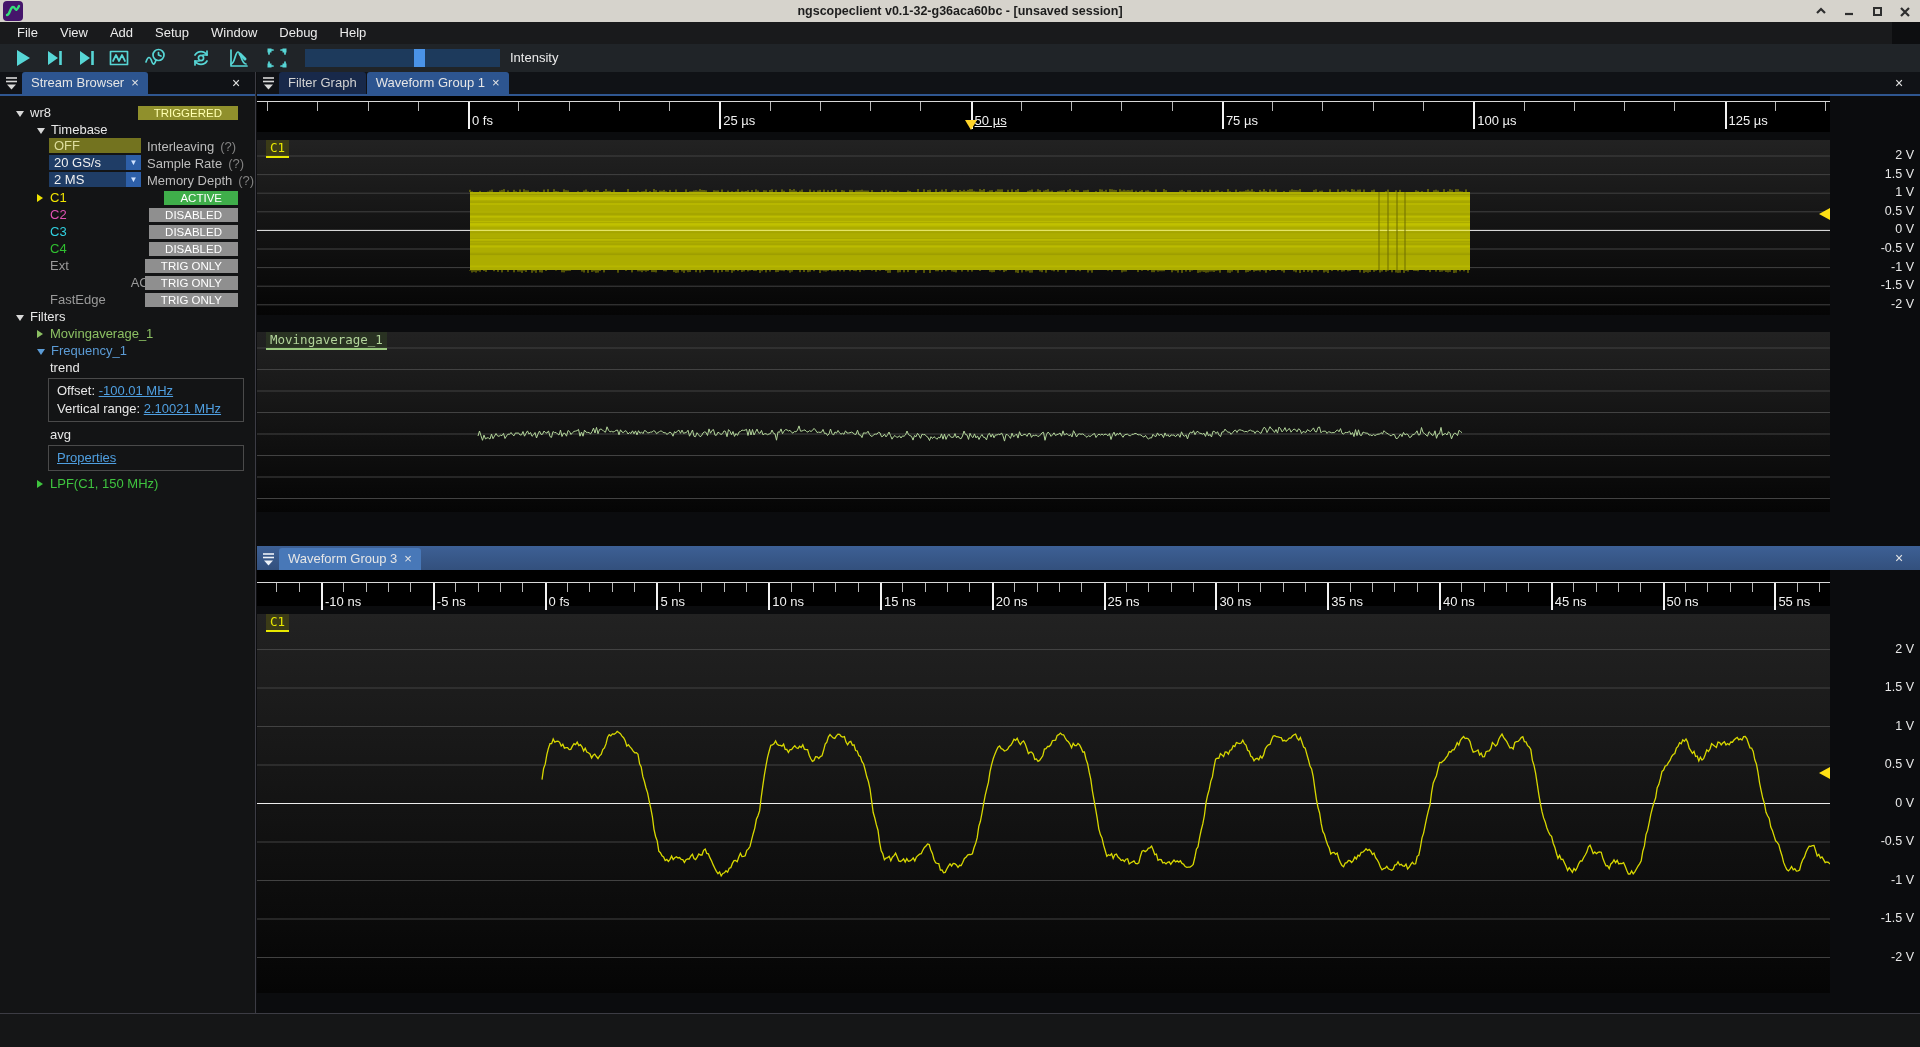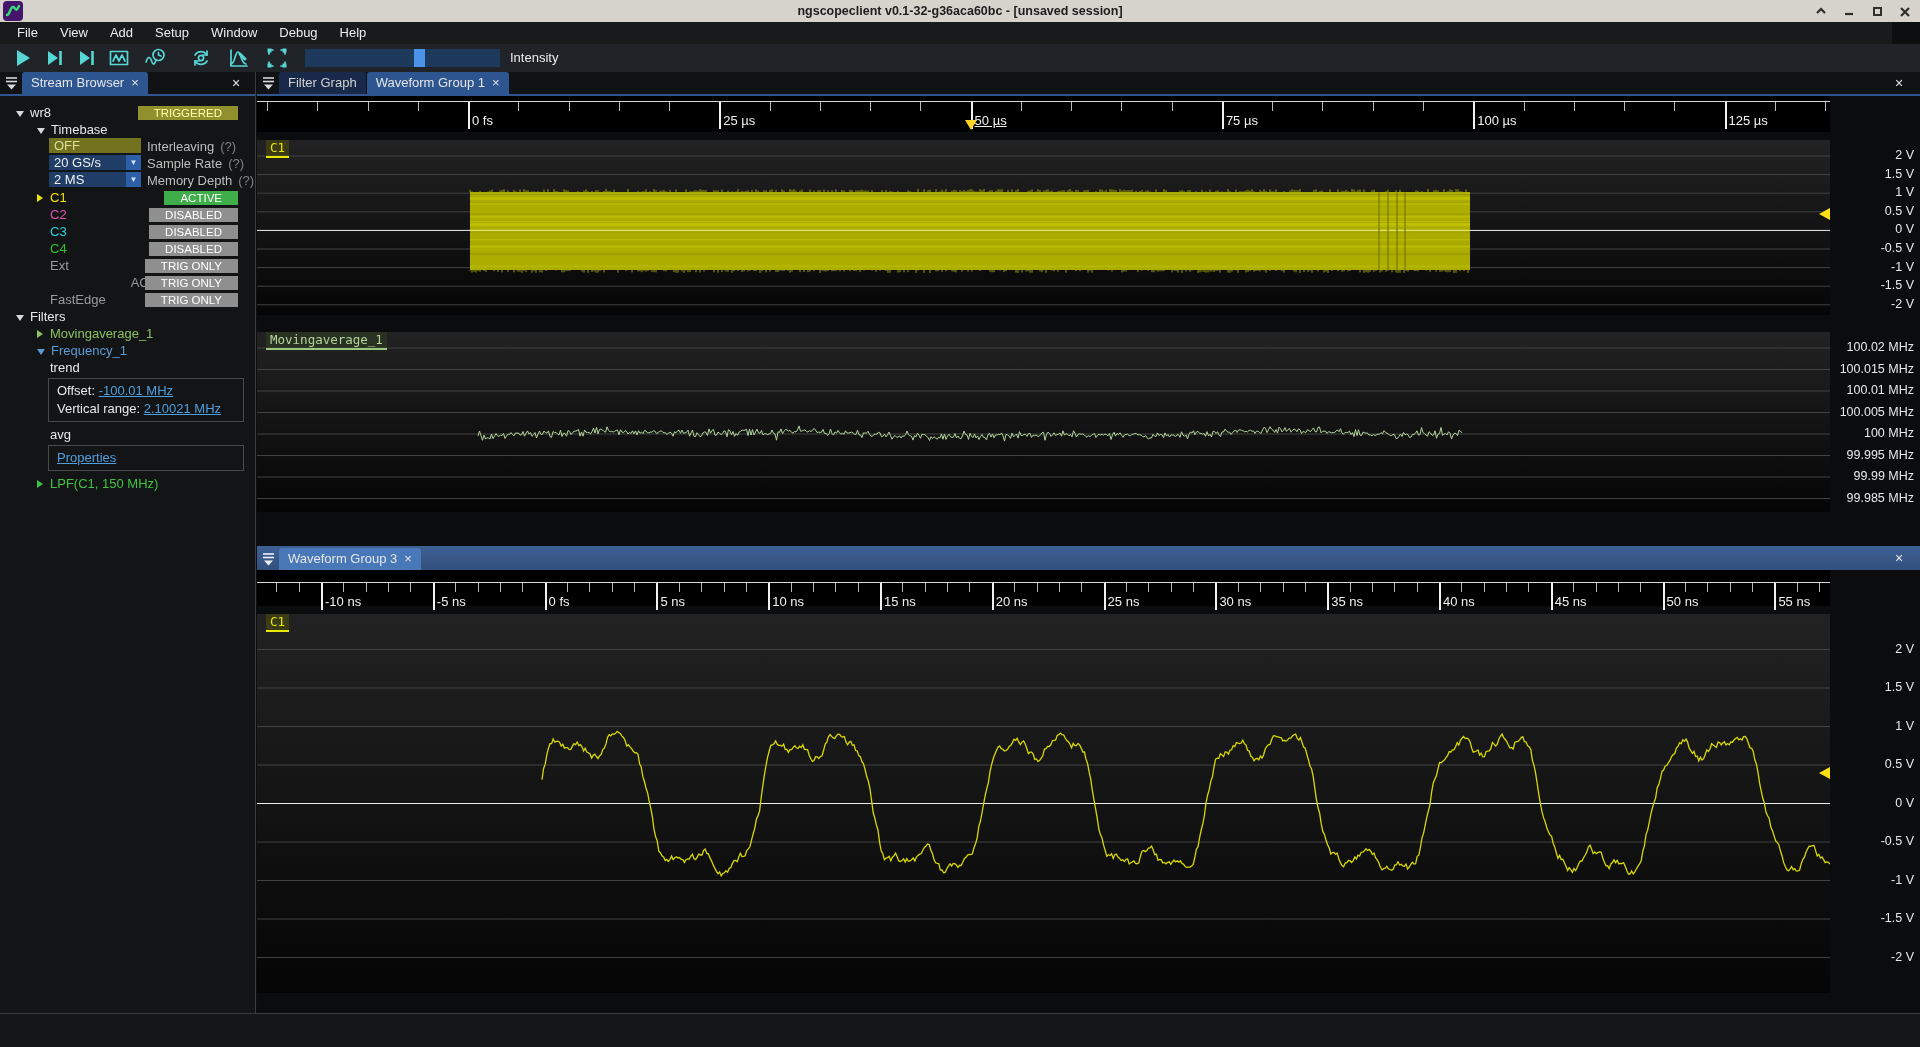--- a/index.html
+++ b/index.html
@@ -382,30 +382,20 @@
             <line x1="0" y1="59" x2="1573" y2="59" stroke="#424242" stroke-width="1"></line>
             <line x1="0" y1="80.5" x2="1573" y2="80.5" stroke="#424242" stroke-width="1"></line>
             <line x1="0" y1="102" x2="1573" y2="102" stroke="#424242" stroke-width="1"></line>
             <line x1="0" y1="123.5" x2="1573" y2="123.5" stroke="#424242" stroke-width="1"></line>
             <line x1="0" y1="145" x2="1573" y2="145" stroke="#424242" stroke-width="1"></line>
             <line x1="0" y1="166.5" x2="1573" y2="166.5" stroke="#424242" stroke-width="1"></line>
             <path d="M221.0 104.0 L222.5 99.0 L224.0 103.8 L225.5 108.3 L227.0 103.1 L228.5 107.0 L230.0 105.8 L231.5 105.9 L233.0 107.1 L234.5 102.0 L236.0 106.7 L237.5 104.1 L239.0 101.5 L240.5 103.9 L242.0 104.3 L243.5 103.2 L245.0 103.6 L246.5 101.4 L248.0 106.5 L249.5 104.0 L251.0 102.1 L252.5 102.4 L254.0 100.5 L255.5 102.6 L257.0 103.8 L258.5 100.9 L260.0 101.2 L261.5 100.9 L263.0 103.0 L264.5 102.9 L266.0 99.5 L267.5 104.2 L269.0 101.2 L270.5 98.9 L272.0 102.2 L273.5 100.5 L275.0 104.3 L276.5 102.9 L278.0 100.5 L279.5 106.0 L281.0 102.0 L282.5 99.0 L284.0 102.4 L285.5 102.3 L287.0 99.0 L288.5 100.7 L290.0 101.1 L291.5 98.9 L293.0 104.6 L294.5 105.4 L296.0 99.5 L297.5 100.6 L299.0 100.4 L300.5 102.0 L302.0 103.0 L303.5 98.0 L305.0 104.5 L306.5 101.2 L308.0 101.3 L309.5 104.2 L311.0 98.5 L312.5 99.5 L314.0 102.5 L315.5 100.7 L317.0 99.4 L318.5 99.1 L320.0 98.7 L321.5 97.4 L323.0 104.2 L324.5 100.0 L326.0 104.2 L327.5 98.1 L329.0 100.2 L330.5 100.4 L332.0 100.5 L333.5 101.9 L335.0 99.7 L336.5 96.1 L338.0 101.0 L339.5 95.4 L341.0 101.7 L342.5 97.5 L344.0 97.0 L345.5 98.0 L347.0 99.5 L348.5 100.2 L350.0 94.8 L351.5 98.2 L353.0 99.9 L354.5 99.3 L356.0 100.0 L357.5 99.5 L359.0 98.4 L360.5 98.0 L362.0 102.8 L363.5 97.8 L365.0 100.1 L366.5 100.6 L368.0 98.7 L369.5 99.3 L371.0 102.0 L372.5 100.5 L374.0 101.5 L375.5 98.8 L377.0 101.8 L378.5 98.9 L380.0 102.9 L381.5 98.7 L383.0 101.3 L384.5 100.0 L386.0 101.6 L387.5 98.5 L389.0 99.1 L390.5 100.9 L392.0 100.8 L393.5 100.1 L395.0 100.1 L396.5 98.8 L398.0 99.2 L399.5 101.7 L401.0 100.5 L402.5 99.6 L404.0 98.8 L405.5 99.8 L407.0 100.8 L408.5 100.7 L410.0 102.6 L411.5 101.0 L413.0 100.1 L414.5 101.2 L416.0 104.2 L417.5 99.7 L419.0 100.8 L420.5 98.9 L422.0 98.2 L423.5 101.3 L425.0 98.1 L426.5 101.3 L428.0 100.8 L429.5 100.4 L431.0 98.2 L432.5 104.2 L434.0 101.0 L435.5 98.0 L437.0 104.3 L438.5 104.7 L440.0 100.7 L441.5 102.7 L443.0 104.7 L444.5 103.8 L446.0 100.9 L447.5 99.9 L449.0 100.3 L450.5 103.5 L452.0 96.9 L453.5 101.2 L455.0 98.4 L456.5 97.6 L458.0 103.2 L459.5 103.2 L461.0 100.1 L462.5 101.2 L464.0 102.5 L465.5 101.7 L467.0 98.9 L468.5 99.4 L470.0 104.7 L471.5 97.6 L473.0 99.3 L474.5 102.7 L476.0 99.5 L477.5 104.4 L479.0 101.5 L480.5 103.4 L482.0 100.0 L483.5 99.5 L485.0 98.1 L486.5 98.4 L488.0 98.2 L489.5 97.3 L491.0 103.5 L492.5 97.2 L494.0 103.0 L495.5 97.5 L497.0 103.0 L498.5 100.1 L500.0 97.1 L501.5 100.8 L503.0 101.3 L504.5 98.4 L506.0 102.9 L507.5 101.8 L509.0 101.7 L510.5 102.7 L512.0 102.0 L513.5 101.6 L515.0 98.0 L516.5 101.3 L518.0 101.9 L519.5 108.2 L521.0 99.8 L522.5 100.4 L524.0 96.9 L525.5 101.7 L527.0 99.2 L528.5 97.6 L530.0 97.9 L531.5 99.0 L533.0 98.3 L534.5 100.3 L536.0 101.2 L537.5 99.4 L539.0 99.9 L540.5 98.0 L542.0 93.9 L543.5 99.2 L545.0 99.0 L546.5 98.3 L548.0 97.9 L549.5 99.6 L551.0 100.1 L552.5 98.6 L554.0 99.5 L555.5 98.4 L557.0 96.4 L558.5 98.0 L560.0 100.5 L561.5 100.1 L563.0 100.4 L564.5 100.2 L566.0 97.4 L567.5 101.5 L569.0 101.1 L570.5 103.5 L572.0 101.9 L573.5 97.0 L575.0 101.5 L576.5 103.1 L578.0 99.9 L579.5 101.1 L581.0 98.4 L582.5 100.9 L584.0 102.2 L585.5 101.2 L587.0 102.3 L588.5 98.8 L590.0 101.0 L591.5 101.0 L593.0 100.7 L594.5 100.1 L596.0 100.9 L597.5 102.2 L599.0 102.4 L600.5 98.2 L602.0 102.8 L603.5 103.0 L605.0 105.6 L606.5 100.8 L608.0 101.1 L609.5 101.1 L611.0 99.2 L612.5 102.4 L614.0 104.2 L615.5 104.2 L617.0 102.4 L618.5 102.1 L620.0 102.1 L621.5 100.2 L623.0 100.9 L624.5 104.7 L626.0 104.2 L627.5 102.2 L629.0 104.9 L630.5 102.9 L632.0 100.0 L633.5 103.5 L635.0 107.2 L636.5 104.7 L638.0 103.5 L639.5 105.2 L641.0 105.2 L642.5 103.8 L644.0 106.0 L645.5 103.9 L647.0 104.3 L648.5 102.9 L650.0 99.0 L651.5 102.6 L653.0 103.6 L654.5 104.3 L656.0 108.1 L657.5 103.5 L659.0 104.8 L660.5 101.3 L662.0 103.3 L663.5 106.3 L665.0 102.2 L666.5 102.7 L668.0 102.5 L669.5 104.5 L671.0 105.3 L672.5 108.5 L674.0 104.7 L675.5 106.5 L677.0 104.7 L678.5 105.8 L680.0 107.3 L681.5 105.2 L683.0 106.0 L684.5 101.9 L686.0 107.2 L687.5 102.1 L689.0 107.4 L690.5 104.1 L692.0 102.2 L693.5 104.8 L695.0 105.4 L696.5 105.2 L698.0 101.6 L699.5 105.9 L701.0 104.0 L702.5 106.2 L704.0 106.8 L705.5 104.0 L707.0 99.0 L708.5 102.6 L710.0 102.9 L711.5 107.4 L713.0 101.3 L714.5 104.4 L716.0 105.6 L717.5 101.9 L719.0 105.9 L720.5 103.9 L722.0 107.5 L723.5 104.5 L725.0 102.5 L726.5 105.3 L728.0 105.4 L729.5 107.9 L731.0 102.6 L732.5 101.3 L734.0 105.1 L735.5 101.9 L737.0 105.8 L738.5 102.9 L740.0 103.0 L741.5 102.2 L743.0 102.8 L744.5 100.9 L746.0 103.9 L747.5 109.1 L749.0 102.5 L750.5 102.7 L752.0 104.2 L753.5 106.4 L755.0 101.2 L756.5 104.7 L758.0 103.6 L759.5 102.0 L761.0 106.1 L762.5 99.7 L764.0 103.5 L765.5 103.5 L767.0 102.4 L768.5 102.4 L770.0 104.4 L771.5 101.5 L773.0 101.4 L774.5 105.4 L776.0 103.2 L777.5 103.7 L779.0 103.0 L780.5 104.1 L782.0 104.4 L783.5 102.8 L785.0 100.8 L786.5 100.3 L788.0 108.3 L789.5 102.5 L791.0 100.1 L792.5 101.5 L794.0 104.4 L795.5 102.9 L797.0 100.8 L798.5 103.5 L800.0 102.6 L801.5 102.1 L803.0 101.0 L804.5 104.2 L806.0 98.8 L807.5 103.2 L809.0 101.6 L810.5 102.2 L812.0 103.8 L813.5 102.5 L815.0 104.9 L816.5 98.7 L818.0 101.3 L819.5 105.0 L821.0 102.4 L822.5 101.8 L824.0 102.3 L825.5 101.9 L827.0 102.7 L828.5 104.2 L830.0 105.3 L831.5 103.6 L833.0 104.6 L834.5 103.5 L836.0 102.3 L837.5 101.5 L839.0 105.5 L840.5 103.3 L842.0 102.1 L843.5 103.1 L845.0 102.0 L846.5 103.2 L848.0 102.1 L849.5 102.5 L851.0 103.8 L852.5 101.6 L854.0 107.5 L855.5 102.8 L857.0 100.1 L858.5 104.1 L860.0 101.4 L861.5 102.7 L863.0 100.8 L864.5 103.3 L866.0 105.3 L867.5 102.9 L869.0 102.4 L870.5 102.2 L872.0 103.5 L873.5 103.8 L875.0 102.3 L876.5 102.3 L878.0 101.4 L879.5 101.7 L881.0 102.9 L882.5 102.7 L884.0 103.0 L885.5 104.4 L887.0 105.1 L888.5 103.4 L890.0 105.8 L891.5 106.9 L893.0 105.8 L894.5 106.0 L896.0 102.3 L897.5 104.1 L899.0 104.5 L900.5 100.9 L902.0 103.6 L903.5 102.5 L905.0 102.7 L906.5 105.6 L908.0 100.9 L909.5 104.1 L911.0 102.6 L912.5 105.0 L914.0 102.9 L915.5 103.2 L917.0 103.0 L918.5 104.8 L920.0 102.9 L921.5 102.6 L923.0 105.3 L924.5 99.8 L926.0 103.2 L927.5 104.3 L929.0 102.8 L930.5 106.9 L932.0 102.2 L933.5 100.0 L935.0 101.1 L936.5 98.7 L938.0 102.7 L939.5 99.9 L941.0 99.4 L942.5 101.3 L944.0 101.4 L945.5 102.2 L947.0 101.3 L948.5 104.4 L950.0 99.6 L951.5 104.0 L953.0 102.3 L954.5 105.0 L956.0 99.3 L957.5 99.4 L959.0 101.5 L960.5 99.7 L962.0 103.1 L963.5 104.6 L965.0 99.9 L966.5 100.0 L968.0 97.1 L969.5 99.1 L971.0 100.2 L972.5 100.1 L974.0 102.4 L975.5 100.8 L977.0 98.9 L978.5 98.1 L980.0 100.5 L981.5 98.0 L983.0 97.8 L984.5 98.3 L986.0 98.8 L987.5 99.8 L989.0 99.4 L990.5 99.9 L992.0 98.5 L993.5 98.1 L995.0 99.2 L996.5 99.0 L998.0 101.4 L999.5 99.2 L1001.0 99.1 L1002.5 100.6 L1004.0 101.4 L1005.5 98.0 L1007.0 95.3 L1008.5 96.3 L1010.0 100.6 L1011.5 97.8 L1013.0 94.7 L1014.5 97.0 L1016.0 98.2 L1017.5 100.4 L1019.0 97.5 L1020.5 101.1 L1022.0 95.1 L1023.5 96.7 L1025.0 99.9 L1026.5 98.3 L1028.0 95.6 L1029.5 99.5 L1031.0 97.5 L1032.5 96.5 L1034.0 100.2 L1035.5 98.3 L1037.0 97.0 L1038.5 97.7 L1040.0 99.8 L1041.5 96.8 L1043.0 97.7 L1044.5 101.5 L1046.0 99.5 L1047.5 100.0 L1049.0 100.4 L1050.5 97.6 L1052.0 98.8 L1053.5 99.5 L1055.0 97.8 L1056.5 95.9 L1058.0 99.5 L1059.5 100.0 L1061.0 95.5 L1062.5 95.0 L1064.0 100.8 L1065.5 99.3 L1067.0 99.2 L1068.5 99.1 L1070.0 101.4 L1071.5 99.7 L1073.0 100.1 L1074.5 100.8 L1076.0 100.6 L1077.5 100.7 L1079.0 99.0 L1080.5 97.9 L1082.0 99.8 L1083.5 96.6 L1085.0 101.2 L1086.5 102.2 L1088.0 100.4 L1089.5 100.5 L1091.0 100.4 L1092.5 99.2 L1094.0 102.6 L1095.5 100.5 L1097.0 104.6 L1098.5 97.6 L1100.0 103.6 L1101.5 97.8 L1103.0 103.1 L1104.5 103.5 L1106.0 100.1 L1107.5 100.6 L1109.0 101.2 L1110.5 101.0 L1112.0 103.1 L1113.5 102.9 L1115.0 103.7 L1116.5 102.4 L1118.0 103.6 L1119.5 102.7 L1121.0 102.1 L1122.5 102.2 L1124.0 100.6 L1125.5 101.9 L1127.0 98.7 L1128.5 100.4 L1130.0 101.3 L1131.5 102.0 L1133.0 103.6 L1134.5 103.6 L1136.0 102.4 L1137.5 102.7 L1139.0 106.5 L1140.5 106.4 L1142.0 104.2 L1143.5 102.0 L1145.0 104.6 L1146.5 100.4 L1148.0 102.9 L1149.5 102.0 L1151.0 102.6 L1152.5 105.5 L1154.0 105.0 L1155.5 102.6 L1157.0 102.5 L1158.5 101.2 L1160.0 98.8 L1161.5 103.1 L1163.0 102.6 L1164.5 95.5 L1166.0 100.5 L1167.5 101.5 L1169.0 103.0 L1170.5 104.2 L1172.0 99.7 L1173.5 101.0 L1175.0 103.3 L1176.5 103.1 L1178.0 98.8 L1179.5 106.3 L1181.0 102.1 L1182.5 101.6 L1184.0 95.4 L1185.5 103.4 L1187.0 102.1 L1188.5 101.5 L1190.0 103.0 L1191.5 99.7 L1193.0 101.3 L1194.5 106.9 L1196.0 103.2 L1197.5 101.1 L1199.0 101.5 L1200.5 103.6 L1202.0 98.3 L1203.5 99.5 L1205.0 100.7 " stroke="#b2d49a" stroke-width="1" fill="none"></path>
           </svg>
         <span class="chlabel" style="color:#b2d49a;background:rgba(50,70,35,.45);border-bottom:2px solid #9ac97e">Movingaverage_1</span>
       </div>
-      <div class="axis" id="axis2">
-          <div class="tick" style="top: 8px;">100.02 MHz</div>
-          <div class="tick" style="top: 29.5px;">100.015 MHz</div>
-          <div class="tick" style="top: 51px;">100.01 MHz</div>
-          <div class="tick" style="top: 72.5px;">100.005 MHz</div>
-          <div class="tick" style="top: 94px;">100 MHz</div>
-          <div class="tick" style="top: 115.5px;">99.995 MHz</div>
-          <div class="tick" style="top: 137px;">99.99 MHz</div>
-          <div class="tick" style="top: 158.5px;">99.985 MHz</div>
-        </div>
     </div>
 
     <div class="g3bar" style="top:474px">
       <span class="hamburger">
         <svg width="13" height="14">
             <line x1="1" y1="2" x2="12" y2="2" stroke="#eef2f8" stroke-width="1.6"></line>
             <line x1="1" y1="5.5" x2="12" y2="5.5" stroke="#eef2f8" stroke-width="1.6"></line>
             <polygon points="2,8.5 11,8.5 6.5,13.5" fill="#eef2f8"></polygon>
           </svg>
       </span>

